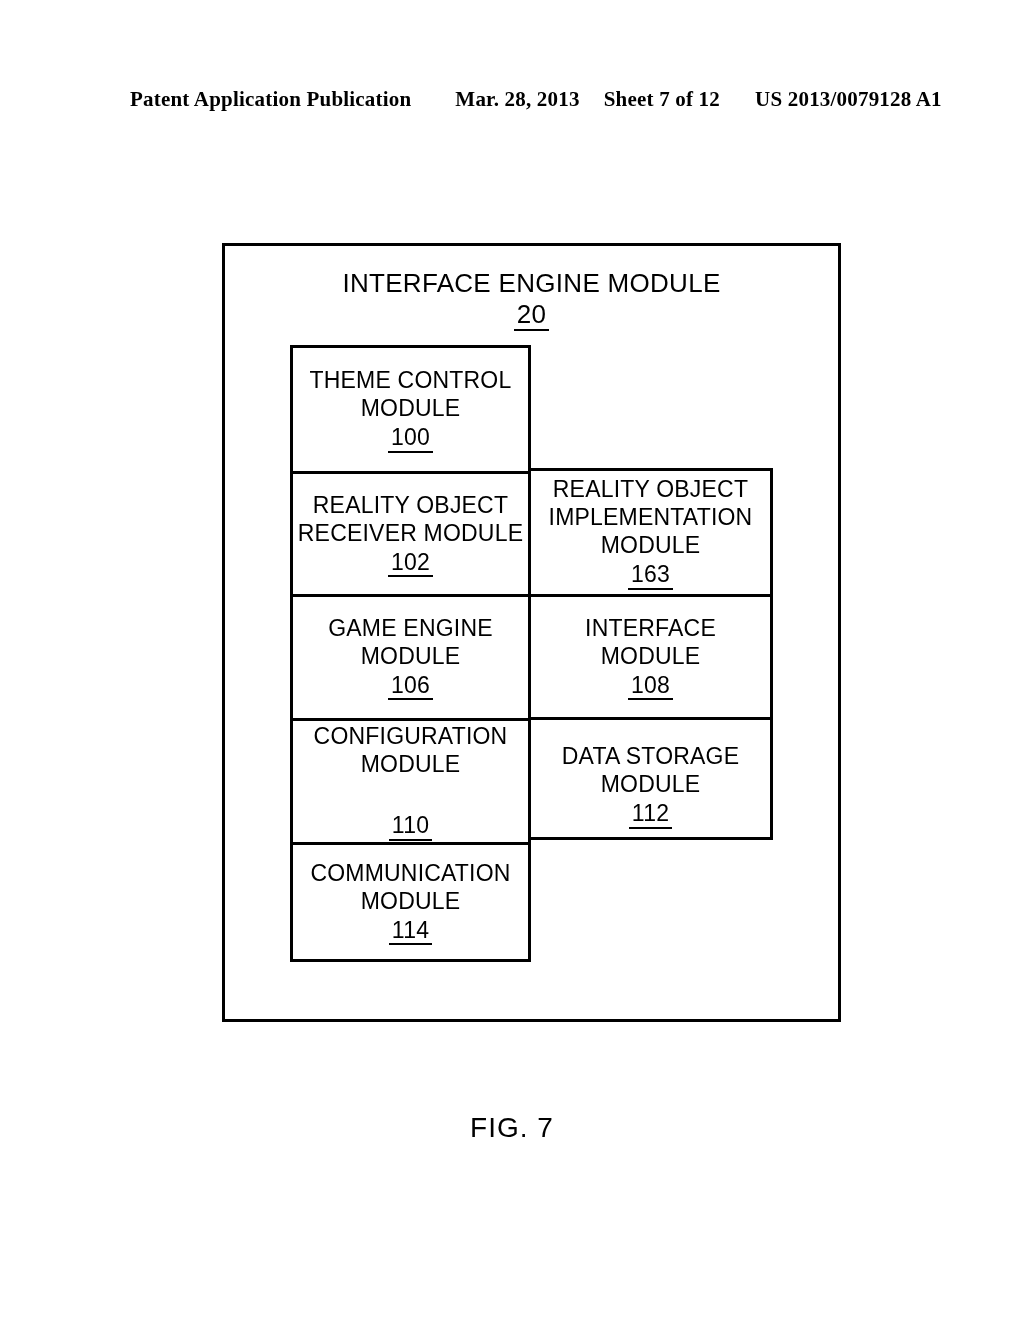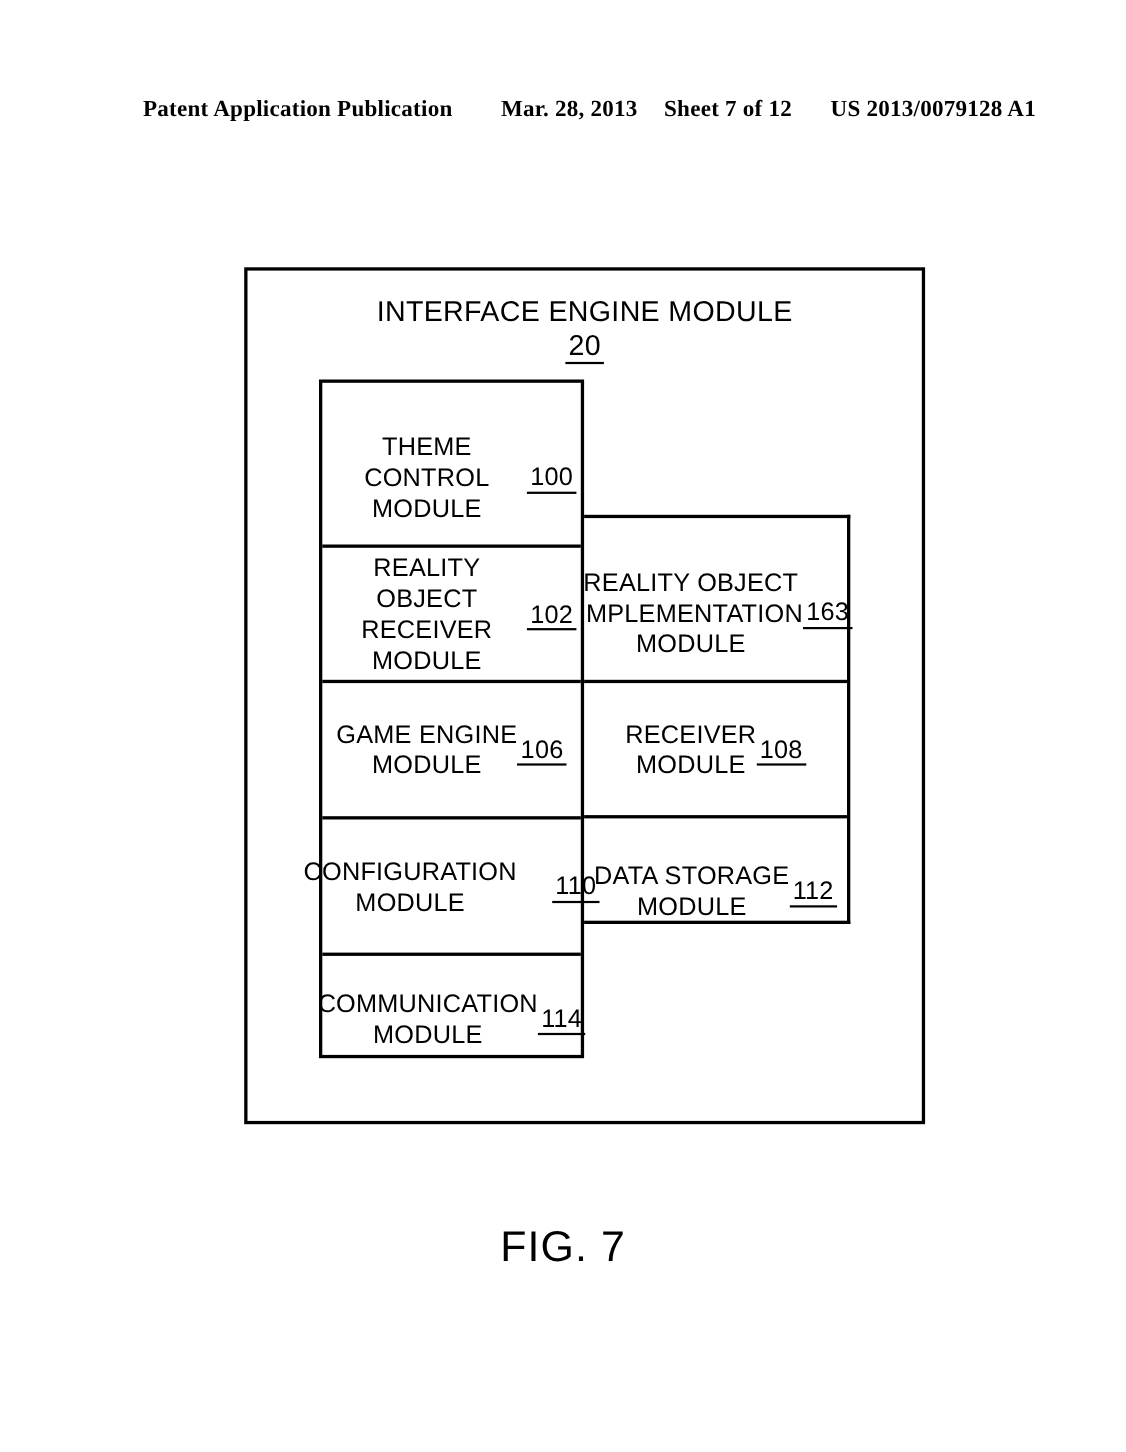--- a/index.html
+++ b/index.html
@@ -17,21 +17,21 @@
   }
 
   
   .page-header {
     position: absolute;
     top: 86px;
     left: 130px;
     width: 764px;
     height: 26px;
     display: flex;
-    align-items: flex-start;
+    align-items: center;
     font-family: "Liberation Serif", serif;
     font-weight: bold;
     font-size: 21px;
     letter-spacing: 0.2px;
     white-space: nowrap;
   }
   .hdr-pub      { }
   .hdr-date     { margin-left: 44px; }
   .hdr-sheet    { margin-left: 24px; }
   .hdr-docnum   { margin-left: 35px; }
@@ -94,29 +94,28 @@
     border-left: none;
     box-sizing: border-box;
   }
 
   .cell {
     position: absolute;
     left: 0;
     width: 100%;
     box-sizing: border-box;
     display: flex;
-    flex-direction: row;
+    flex-direction: column;
     align-items: center;
     justify-content: center;
     text-align: center;
     font-size: 23px;
     line-height: 28px;
     letter-spacing: 0.2px;
     padding: 0 4px;
-    margin-top: 24px;
   }
   .cell .lines { white-space: pre-line; }
   .cell .num { margin-top: 1px; }
 
   
   .col-left .cell      { height: 123px; }
   .col-left .r0        { top: 0px; }
   .col-left .r1        { top: 123px;  border-top: 3px solid #000000; }
   .col-left .r2        { top: 246px;  border-top: 3px solid #000000; }
   .col-left .r3        { top: 370px;  border-top: 3px solid #000000; height: 124px; gap: 32px; }
@@ -128,21 +127,21 @@
   .col-right .r1       { top: 123px; border-top: 3px solid #000000; }
   .col-right .r2       { top: 246px; border-top: 3px solid #000000; height: 134px; align-items: center; }
 
   
   .figure-caption {
     position: absolute;
     left: 0;
     top: 1112px;
     width: 1024px;
     text-align: center;
-    font-size: 39px;
+    font-size: 28px;
     letter-spacing: 1px;
   }
 </style>
 </head>
 <body>
 
 <div class="page-header">
   <span class="hdr-pub">Patent Application Publication</span>
   <span class="hdr-date">Mar. 28, 2013</span>
   <span class="hdr-sheet">Sheet 7 of 12</span>
@@ -197,21 +196,21 @@
   <div class="col-right">
 
     <div class="cell r0">
       <span class="lines">REALITY OBJECT
 IMPLEMENTATION
 MODULE</span>
       <span class="num"><span class="ref-num">163</span></span>
     </div>
 
     <div class="cell r1">
-      <span class="lines">RECEIVER
+      <span class="lines">INTERFACE
 MODULE</span>
       <span class="num"><span class="ref-num">108</span></span>
     </div>
 
     <div class="cell r2">
       <span class="lines">DATA STORAGE
 MODULE</span>
       <span class="num"><span class="ref-num">112</span></span>
     </div>
 

